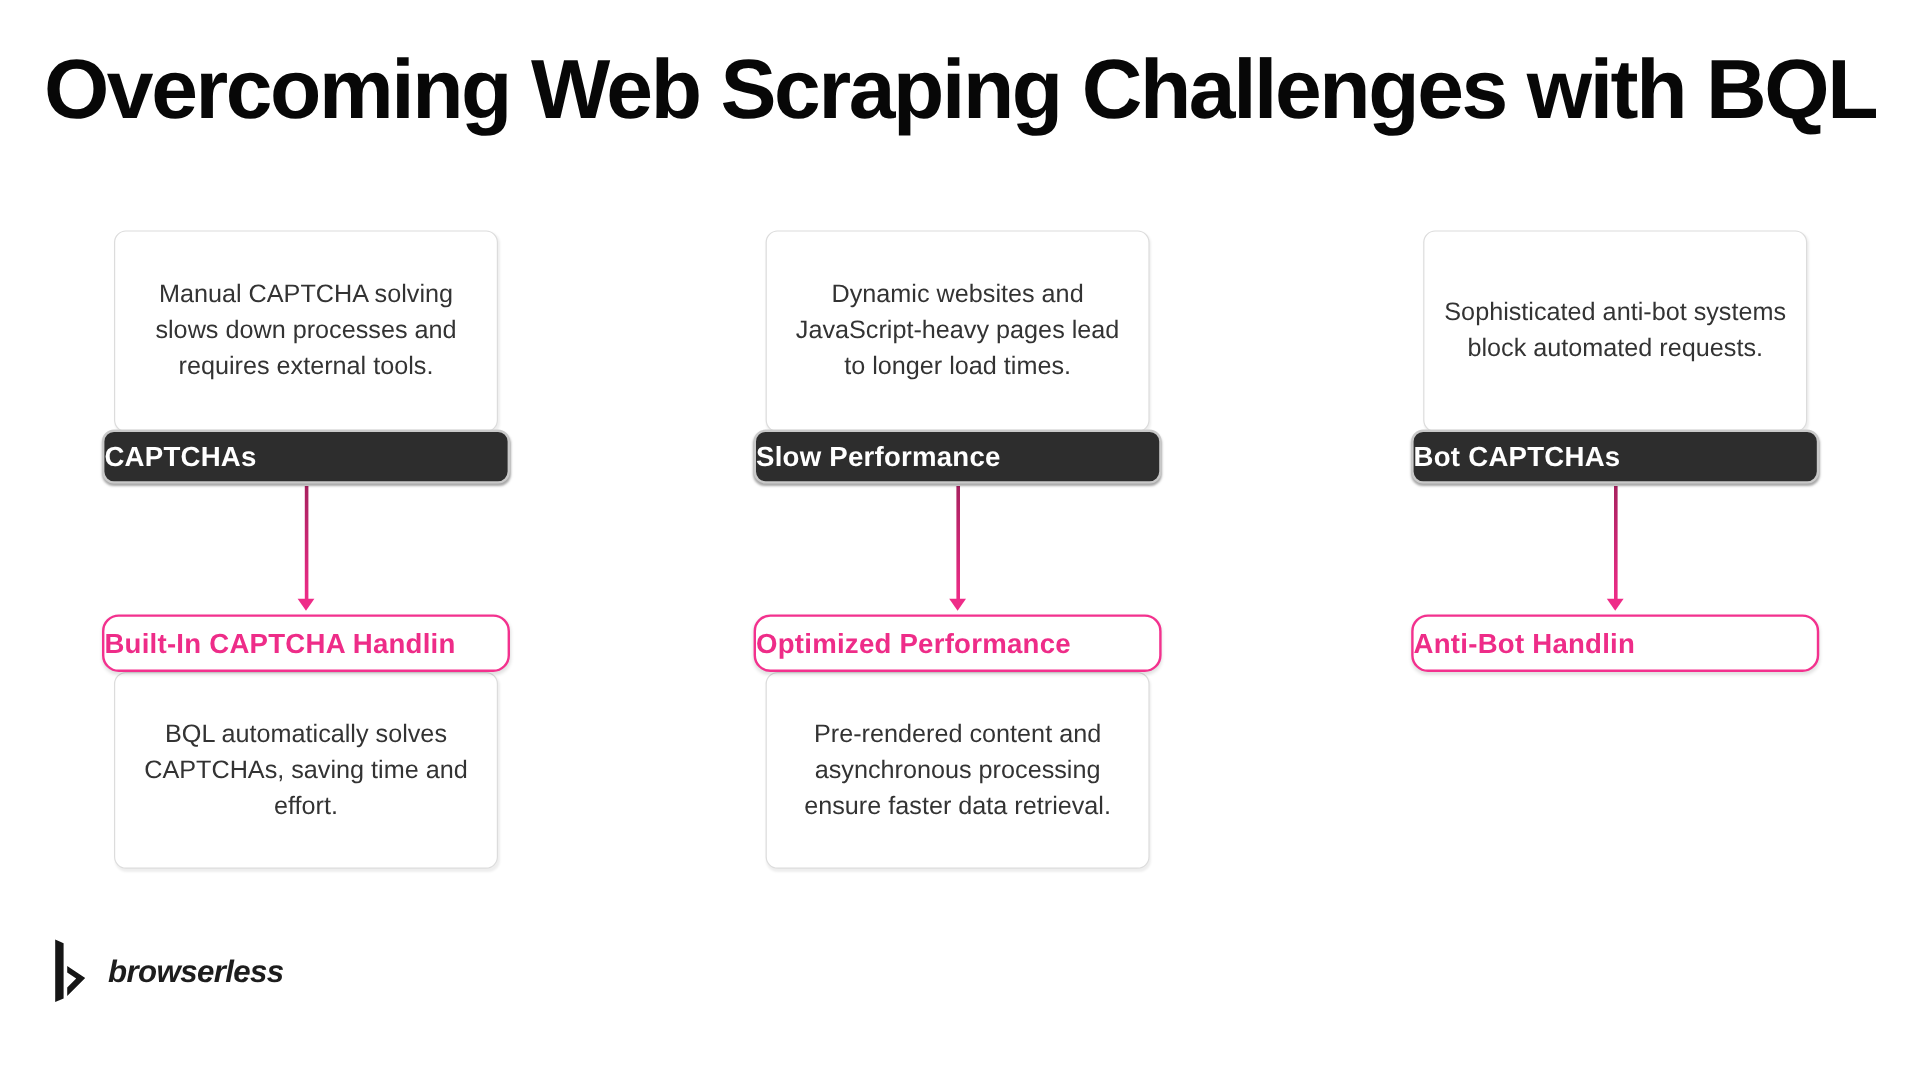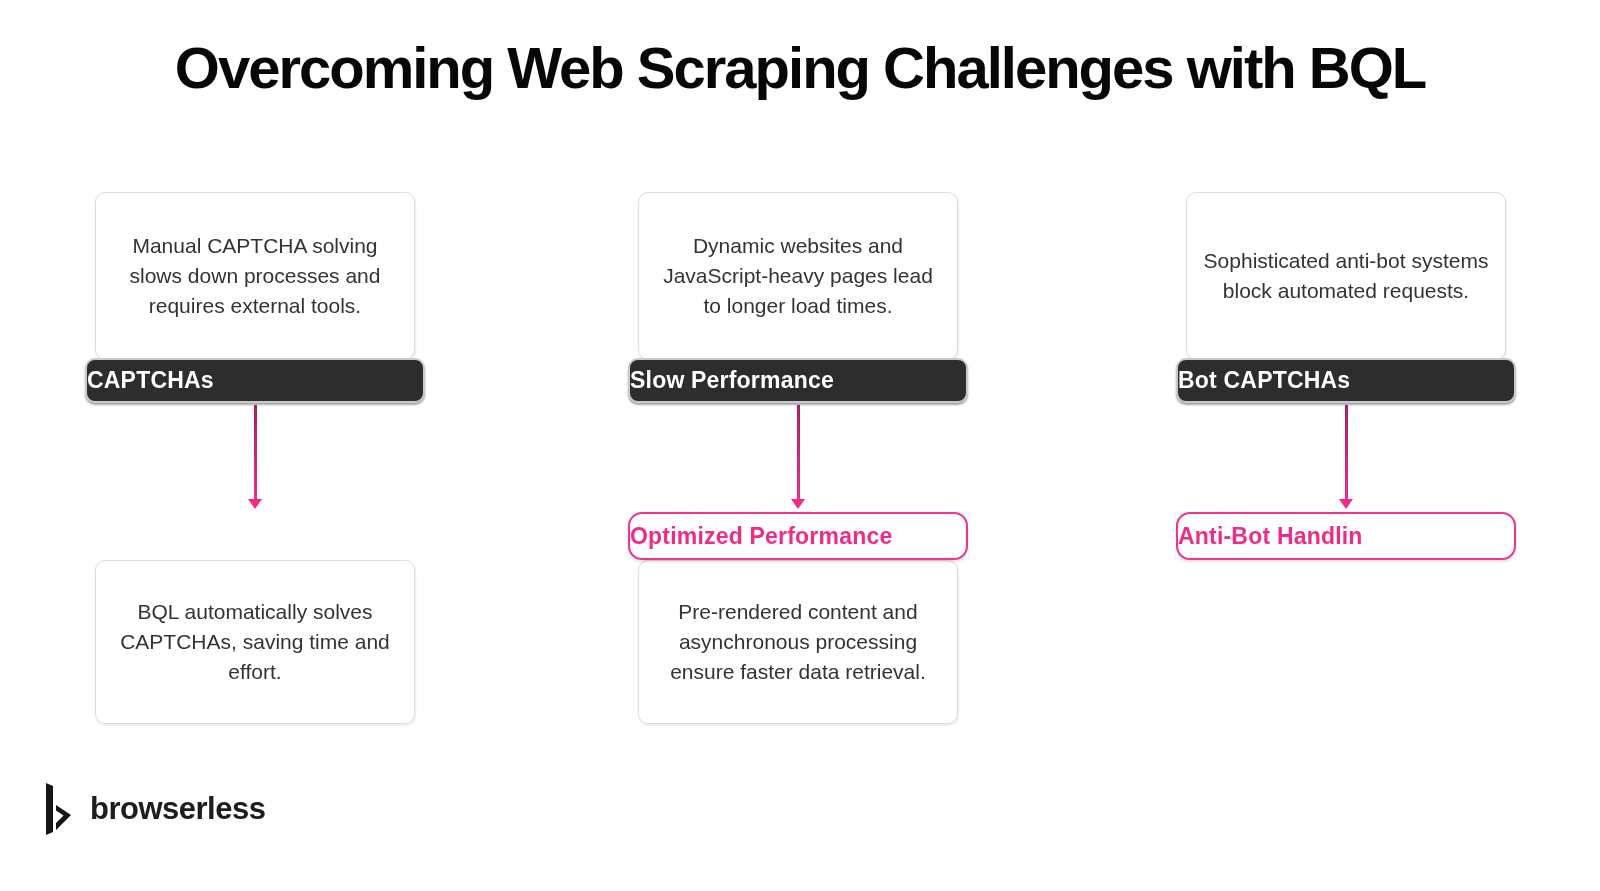--- a/index.html
+++ b/index.html
@@ -15,21 +15,21 @@
   }
 
   .title {
     position: absolute;
     top: 34px;
     left: 0;
     width: 1600px;
     margin: 0;
     text-align: center;
     white-space: nowrap;
-    font-size: 58px;
+    font-size: 70px;
     font-weight: 800;
     letter-spacing: -2px;
     color: #070707;
   }
 
   .column {
     position: absolute;
     top: 192px;
     width: 340px;
     height: 540px;
@@ -117,41 +117,45 @@
   .footer {
     position: absolute;
     left: 40px;
     top: 782px;
     display: flex;
     align-items: center;
     gap: 14px;
   }
   .logo-icon svg { display: block; }
   .brand-name {
-    font-size: 31px;
+    font-size: 26px;
     font-weight: 700;
     color: #1d1d1d;
     letter-spacing: -0.5px;
+    font-style: italic;
   }
 </style>
 </head>
 <body>
 
 <div class="canvas">
 
   <h1 class="title">Overcoming Web Scraping Challenges with BQL</h1>
 
   <section class="column col-1">
     <div class="challenge-box">
       <p class="box-text">Manual CAPTCHA solving slows down processes and requires external tools.</p>
     </div>
     <div class="label dark-label">
       <span>CAPTCHAs</span>
     </div>
     <div class="arrow"></div>
+    <div class="label pink-label">
+      <span>Built-In CAPTCHA Handlin</span>
+    </div>
     <div class="solution-box">
       <p class="box-text">BQL automatically solves CAPTCHAs, saving time and effort.</p>
     </div>
   </section>
 
   <section class="column col-2">
     <div class="challenge-box">
       <p class="box-text">Dynamic websites and JavaScript-heavy pages lead to longer load times.</p>
     </div>
     <div class="label dark-label">

